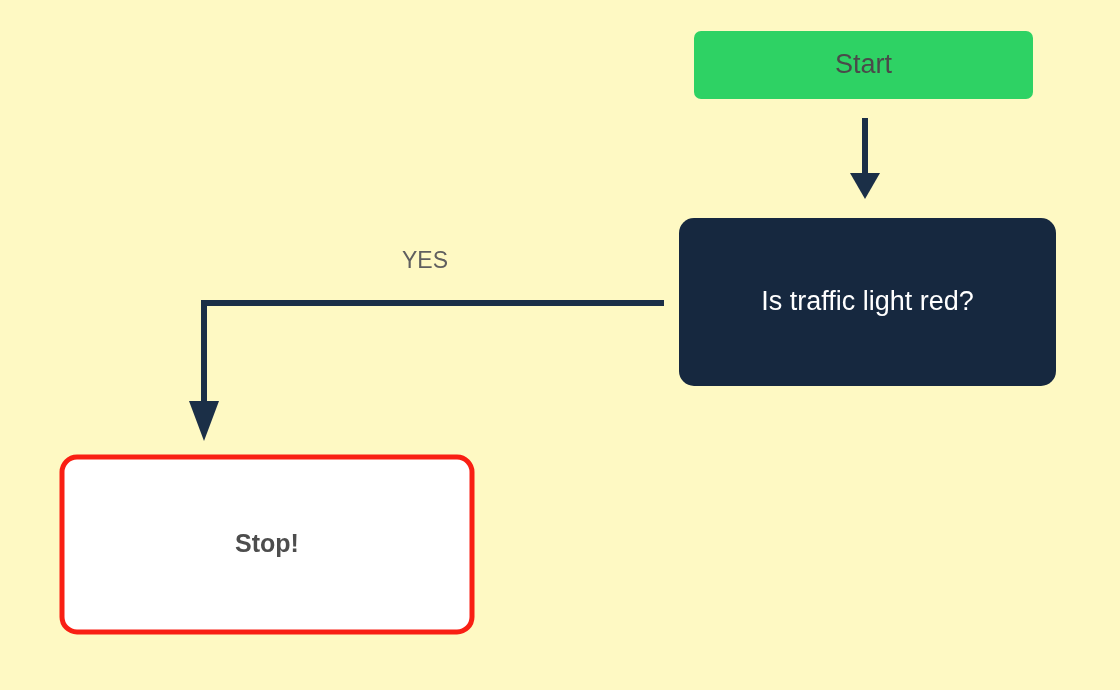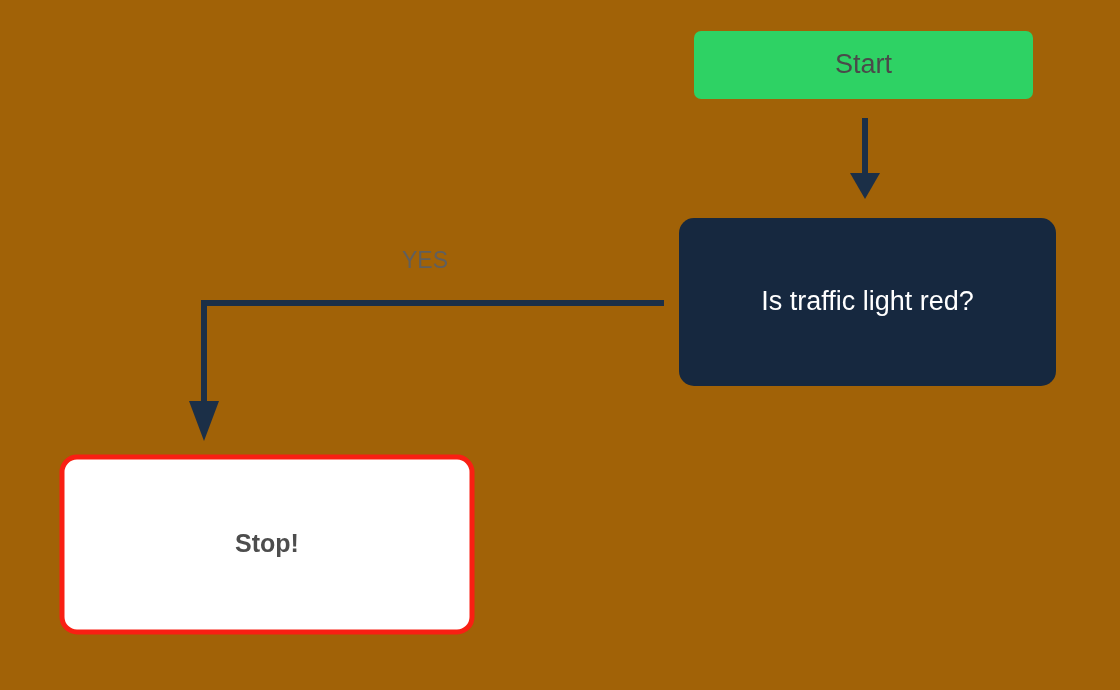--- a/index.html
+++ b/index.html
@@ -8,21 +8,21 @@
     padding: 0;
     background: #ffffff;
   }
   body {
     font-family: "Liberation Sans", sans-serif;
   }
   #canvas {
     position: relative;
     width: 1120px;
     height: 690px;
-    background: #a16207;
+    background: #fef9c3;
     overflow: hidden;
   }
   #flow-svg {
     position: absolute;
     left: 0;
     top: 0;
     width: 1120px;
     height: 690px;
     display: block;
   }

